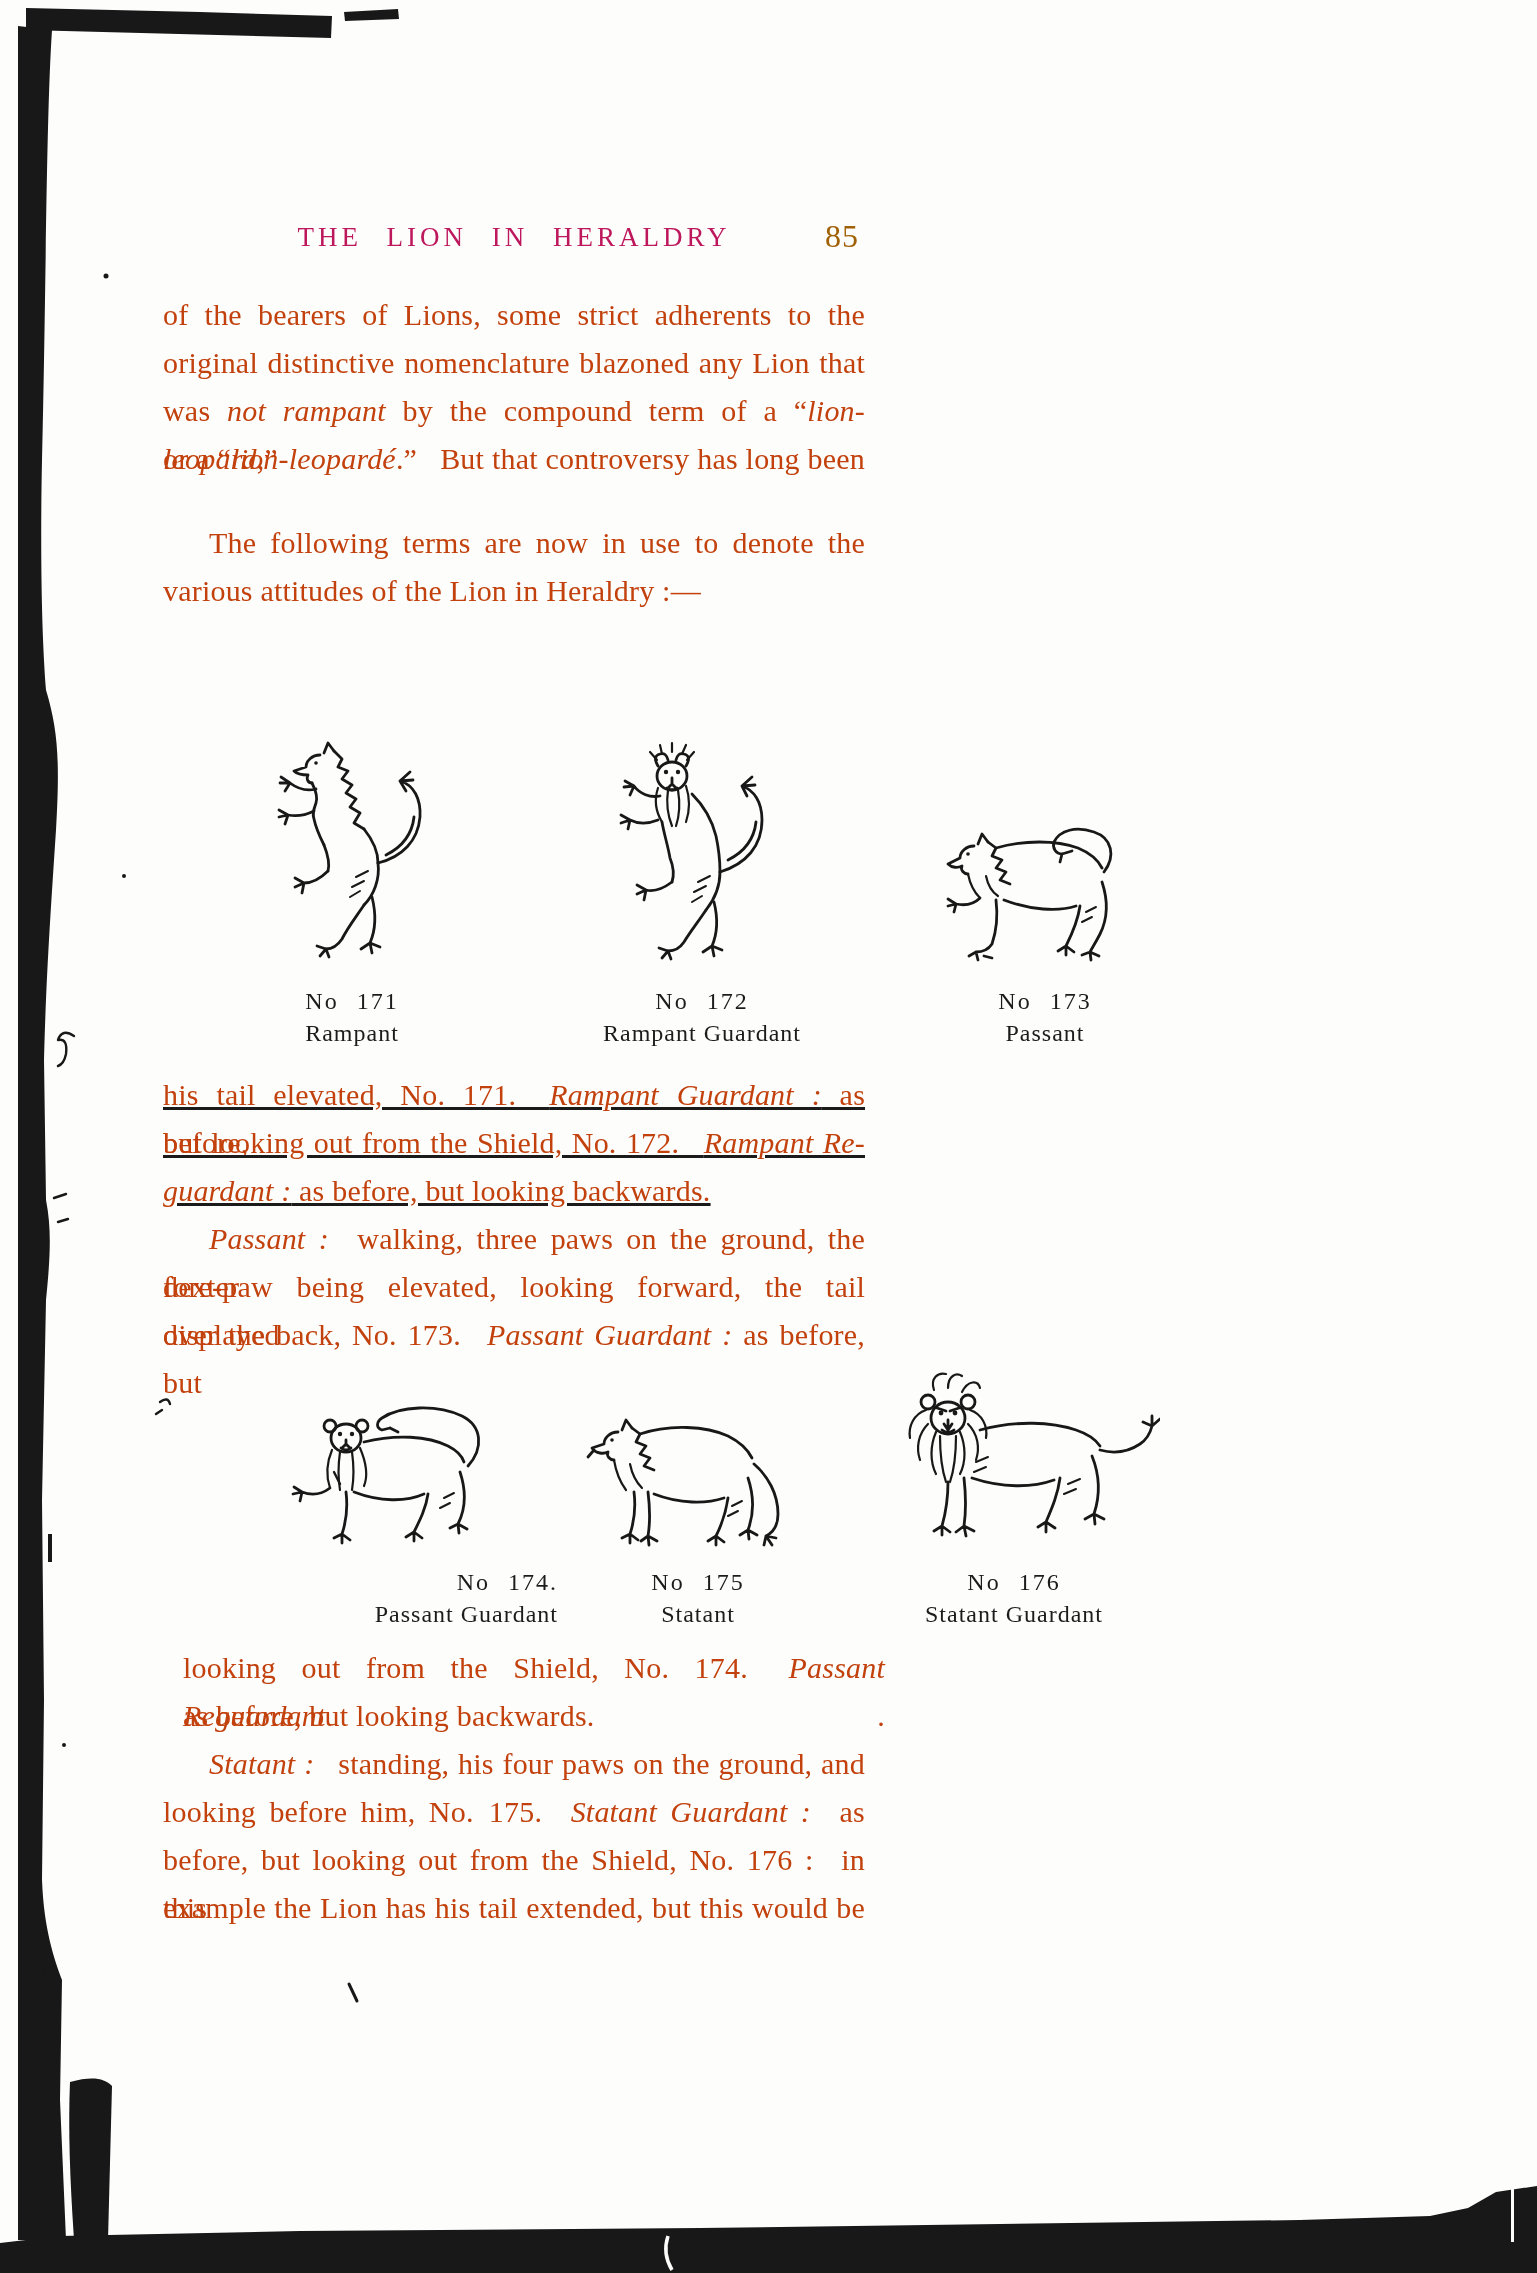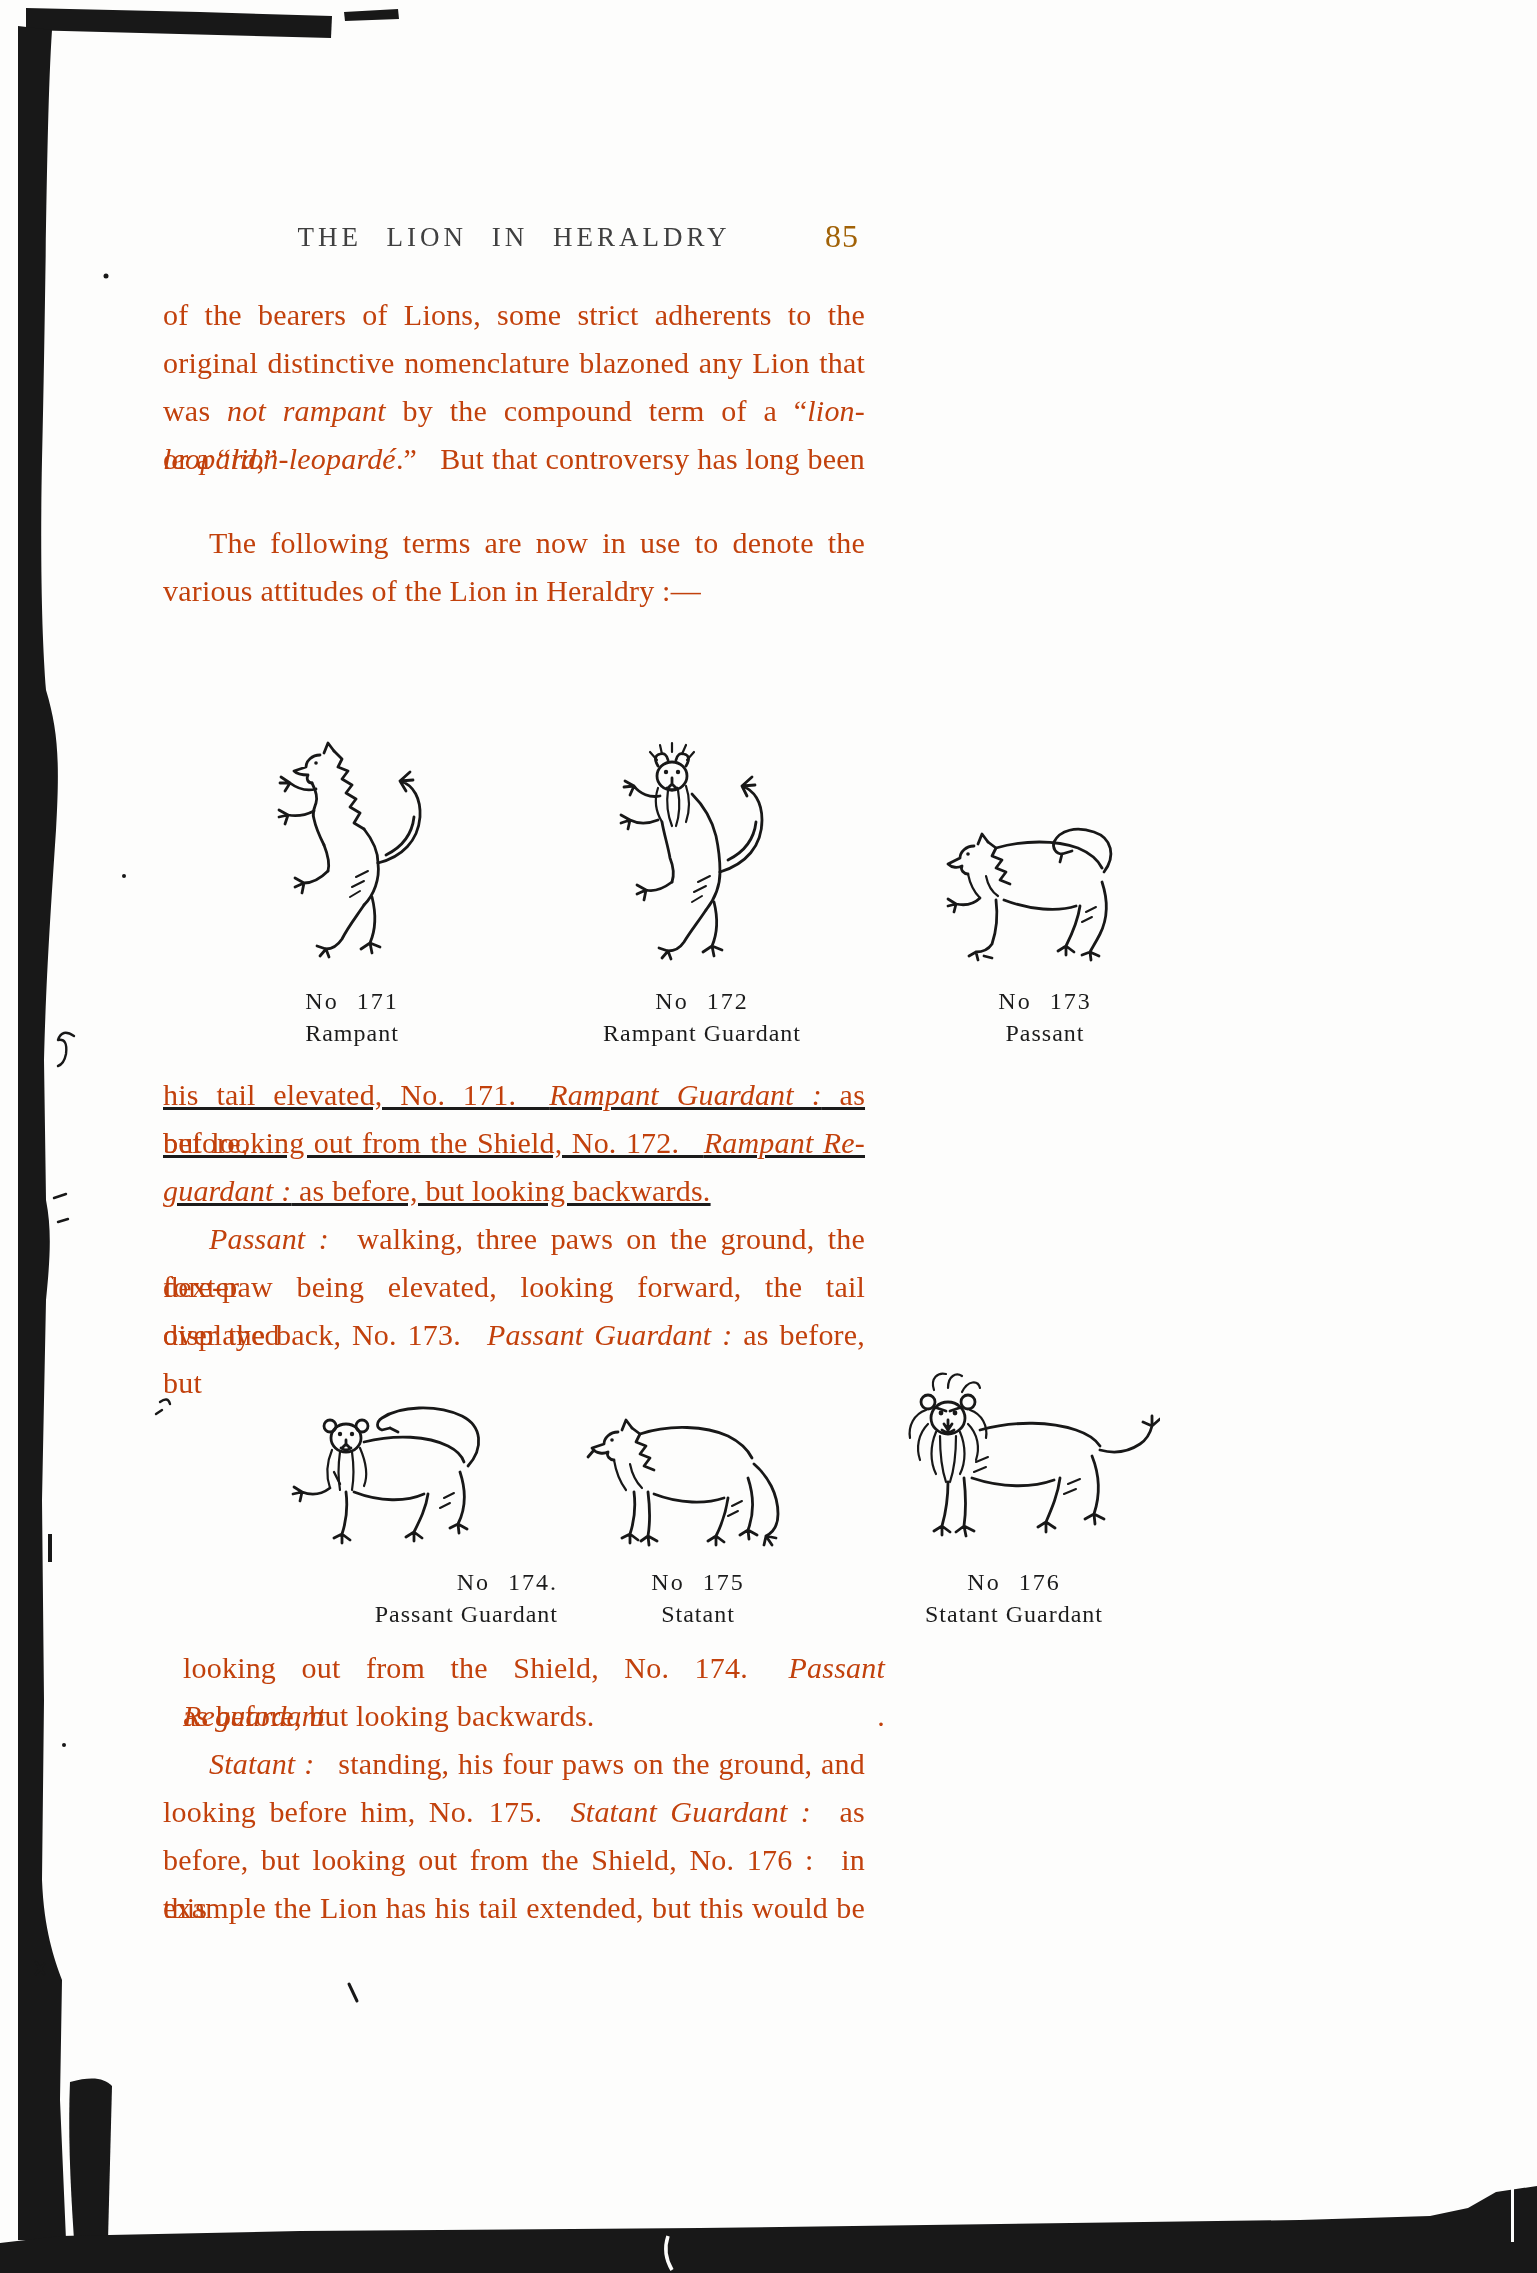--- a/index.html
+++ b/index.html
@@ -7,21 +7,21 @@
     position:relative;
     width:1537px;height:2273px;
     background:#fdfdfc;
     overflow:hidden;
     font-family:"Liberation Serif","DejaVu Serif",serif;
     color:#1b1b1b;
   }
   svg.art{position:absolute;pointer-events:none;}
   
   .hdr{position:absolute;left:163px;top:222px;width:702px;height:38px;}
-  .hdr .title{display:block;text-align:center;font-size:27px;letter-spacing:4px;word-spacing:14px;color:#404040;}
+  .hdr .title{display:block;text-align:center;font-size:27px;letter-spacing:4px;word-spacing:14px;color:#be185d;}
   .hdr .pnum{position:absolute;right:6px;top:-4px;font-size:32px;letter-spacing:1px;color:#a16207;}
   
   .para{position:absolute;left:163px;width:702px;}
   .tline{height:48px;line-height:48px;font-size:30px;letter-spacing:.2px;color:#c2410c;}
   .tline.j{text-align:justify;text-align-last:justify;}
   .tline.ind{text-indent:46px;}
   .it{font-style:italic;}
   
   .fig{position:absolute;}
   .fig svg{display:block;width:100%;height:100%;}

